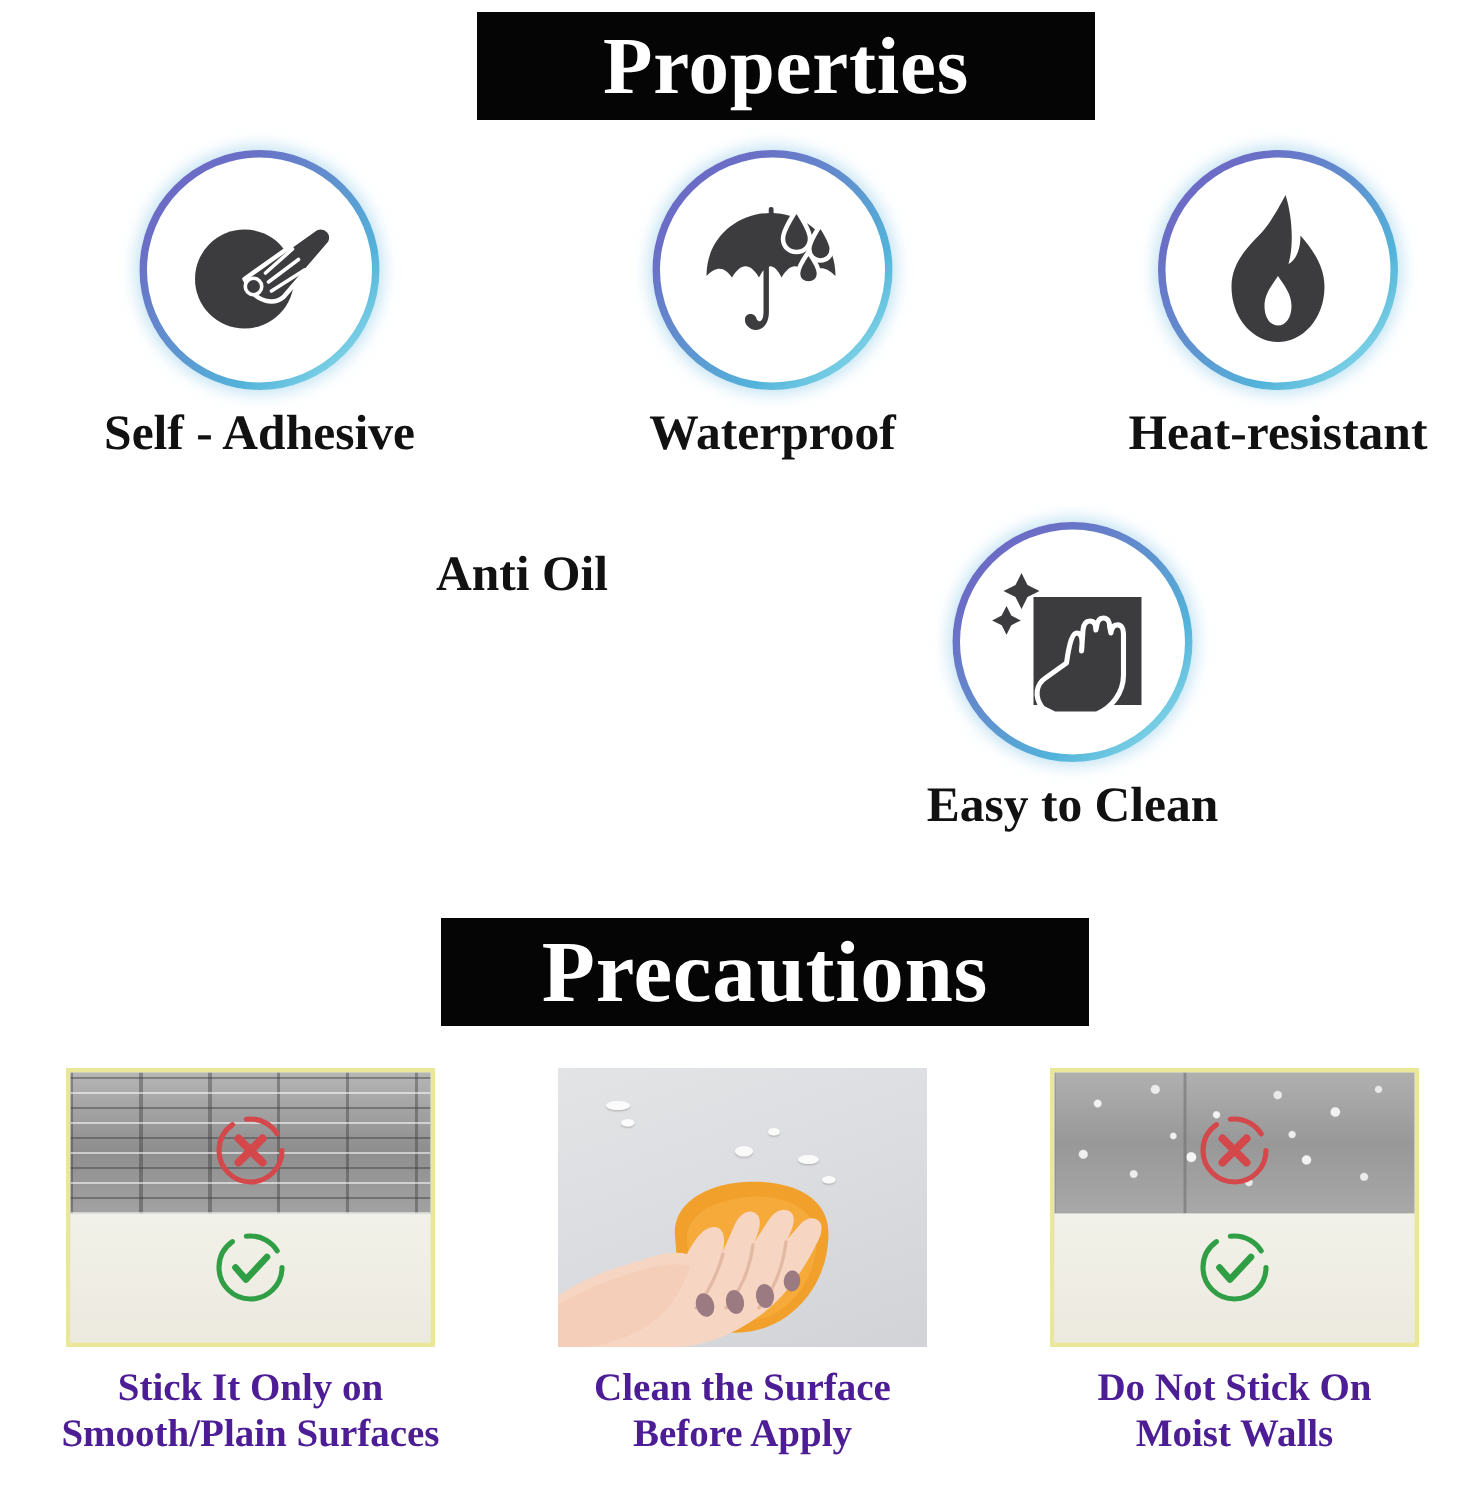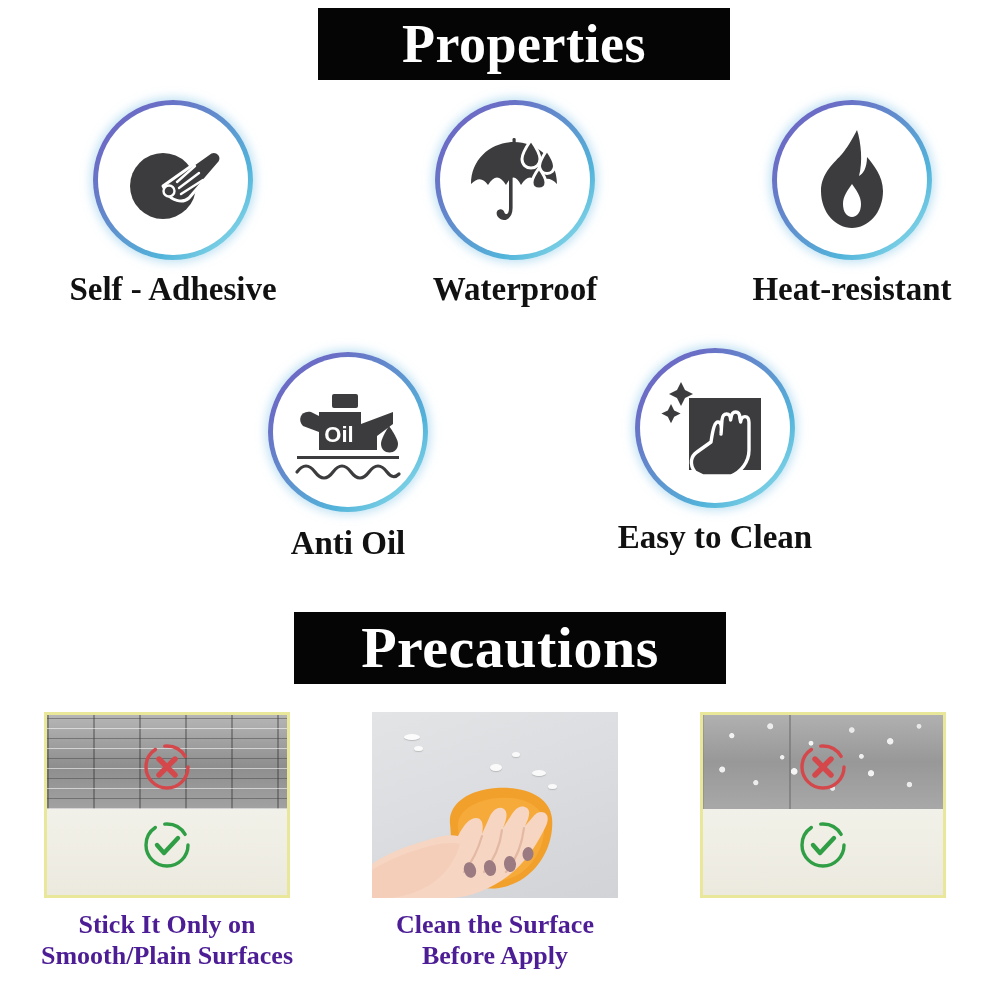--- a/index.html
+++ b/index.html
@@ -268,38 +268,20 @@
                    C54 34 52 14 48 2 Z
                    M43 56 C47 62 52 68 52 76 C52 84 48 89 43 89
                    C38 89 34 84 34 76 C34 68 39 62 43 56 Z" fill="#3c3c3e" fill-rule="evenodd"></path>
         </svg>
       </div>
     </div>
     <div class="prop-label">Heat-resistant</div>
   </div>
 
   <div class="prop" id="prop-anti-oil">
-    <div class="ring-wrap">
-      <div class="ring"></div>
-      <div class="ring-inner">
-        <svg width="118" height="104" viewBox="0 0 118 104" aria-hidden="true">
-          <g fill="#3c3c3e">
-            <rect x="43" y="14" width="26" height="14" rx="2"></rect>
-            <path d="M22 32 C12 30 8 40 14 46 L30 52 L30 36 Z"></path>
-            <path d="M30 32 L72 32 L72 44 L104 32 L104 44 L88 56 L88 70 L30 70 Z"></path>
-            <rect x="30" y="32" width="42" height="38" rx="2"></rect>
-            <path d="M100 46 C100 46 92 58 92 64 C92 69 96 72.5 100.5 72.5
-                     C105 72.5 109 69 109 64 C109 58 100 46 100 46 Z"></path>
-          </g>
-          <text x="50" y="62" font-family="'Liberation Sans', sans-serif" font-size="22" font-weight="bold" fill="#ffffff" text-anchor="middle">Oil</text>
-          <rect x="8" y="76" width="102" height="3" fill="#3c3c3e"></rect>
-          <path d="M8 92 q9 -12 18 0 q9 12 18 0 q9 -12 18 0 q9 12 18 0 q9 -12 18 0 q6 8 12 2" fill="none" stroke="#3c3c3e" stroke-width="3.2" stroke-linecap="round"></path>
-        </svg>
-      </div>
-    </div>
     <div class="prop-label">Anti Oil</div>
   </div>
 
   <div class="prop" id="prop-easy-clean">
     <div class="ring-wrap">
       <div class="ring"></div>
       <div class="ring-inner">
         <svg width="112" height="104" viewBox="0 0 112 104" aria-hidden="true">
           <g fill="#3c3c3e">
             <path d="M22 6 l4 8 l8 4 l-8 4 l-4 8 l-4 -8 l-8 -4 l8 -4 Z"></path>
@@ -404,15 +386,19 @@
           <path d="M18 18 L34 34 M34 18 L18 34" stroke="#d4484b" stroke-width="5.4" stroke-linecap="round"></path>
         </svg>
       </div>
       <div class="mark check">
         <svg viewBox="0 0 52 52" aria-hidden="true">
           <circle cx="26" cy="26" r="21" fill="none" stroke="#2f9e45" stroke-width="3.4" stroke-linecap="round" stroke-dasharray="86 10 24 12"></circle>
           <path d="M16 26 L23 34 L37 19" fill="none" stroke="#2f9e45" stroke-width="4.4" stroke-linecap="round" stroke-linejoin="round"></path>
         </svg>
       </div>
     </div>
+    <div class="prec-label">
+      <span class="l1">Do Not Stick On</span>
+      <span class="l2">Moist Walls</span>
+    </div>
   </div>
 
 </div>
 
 </body></html>

